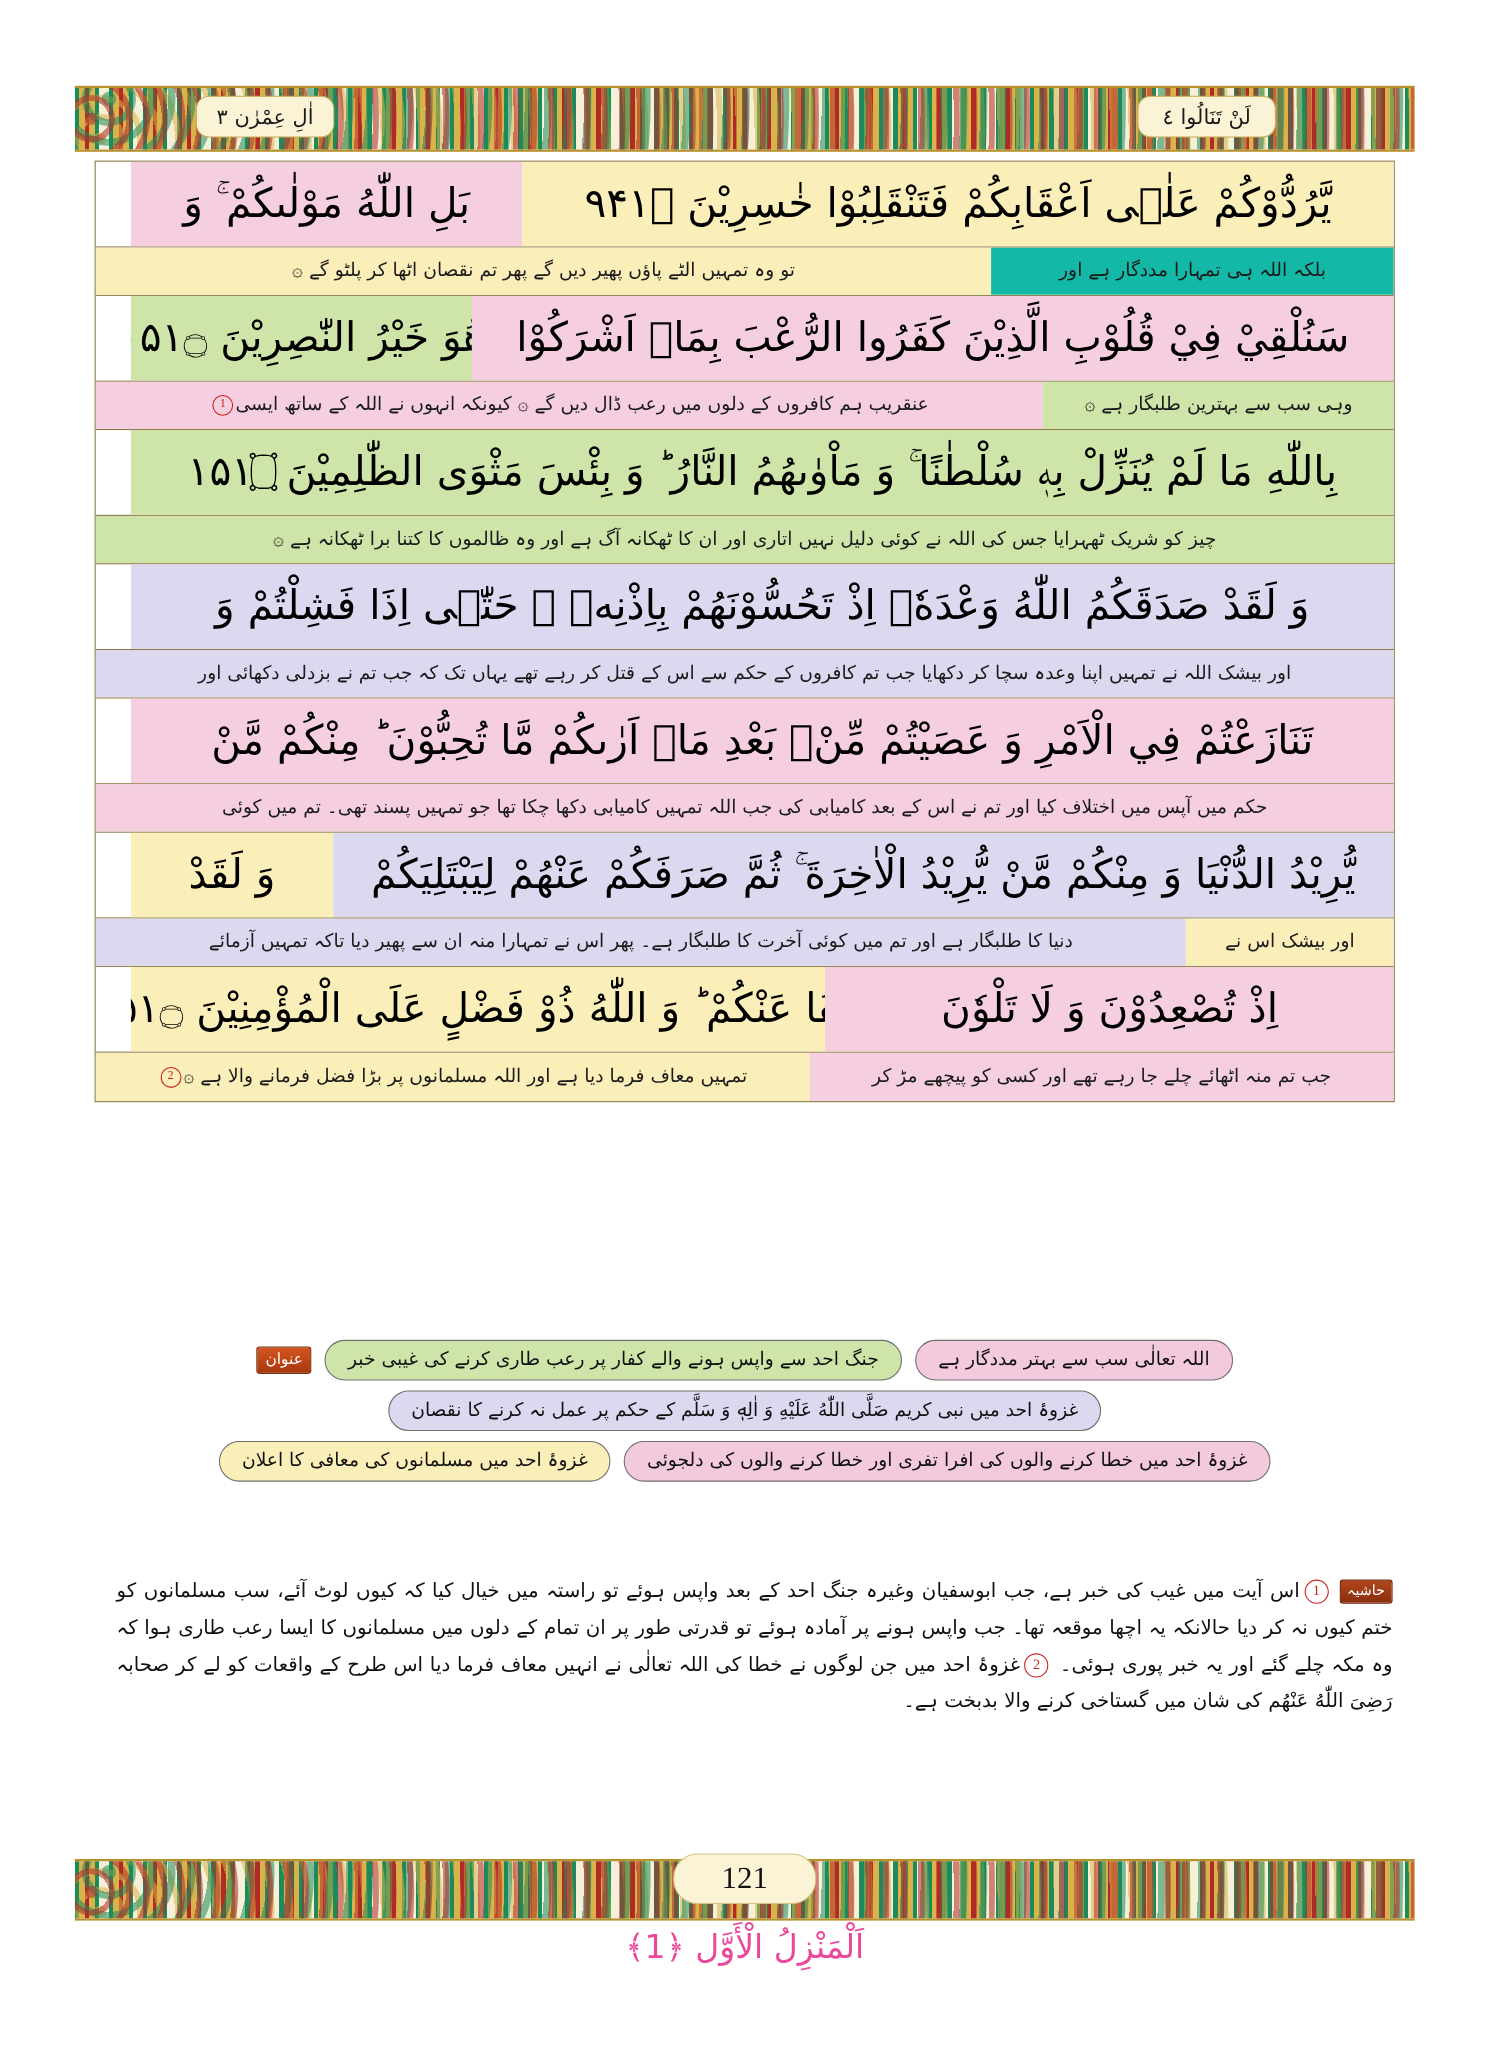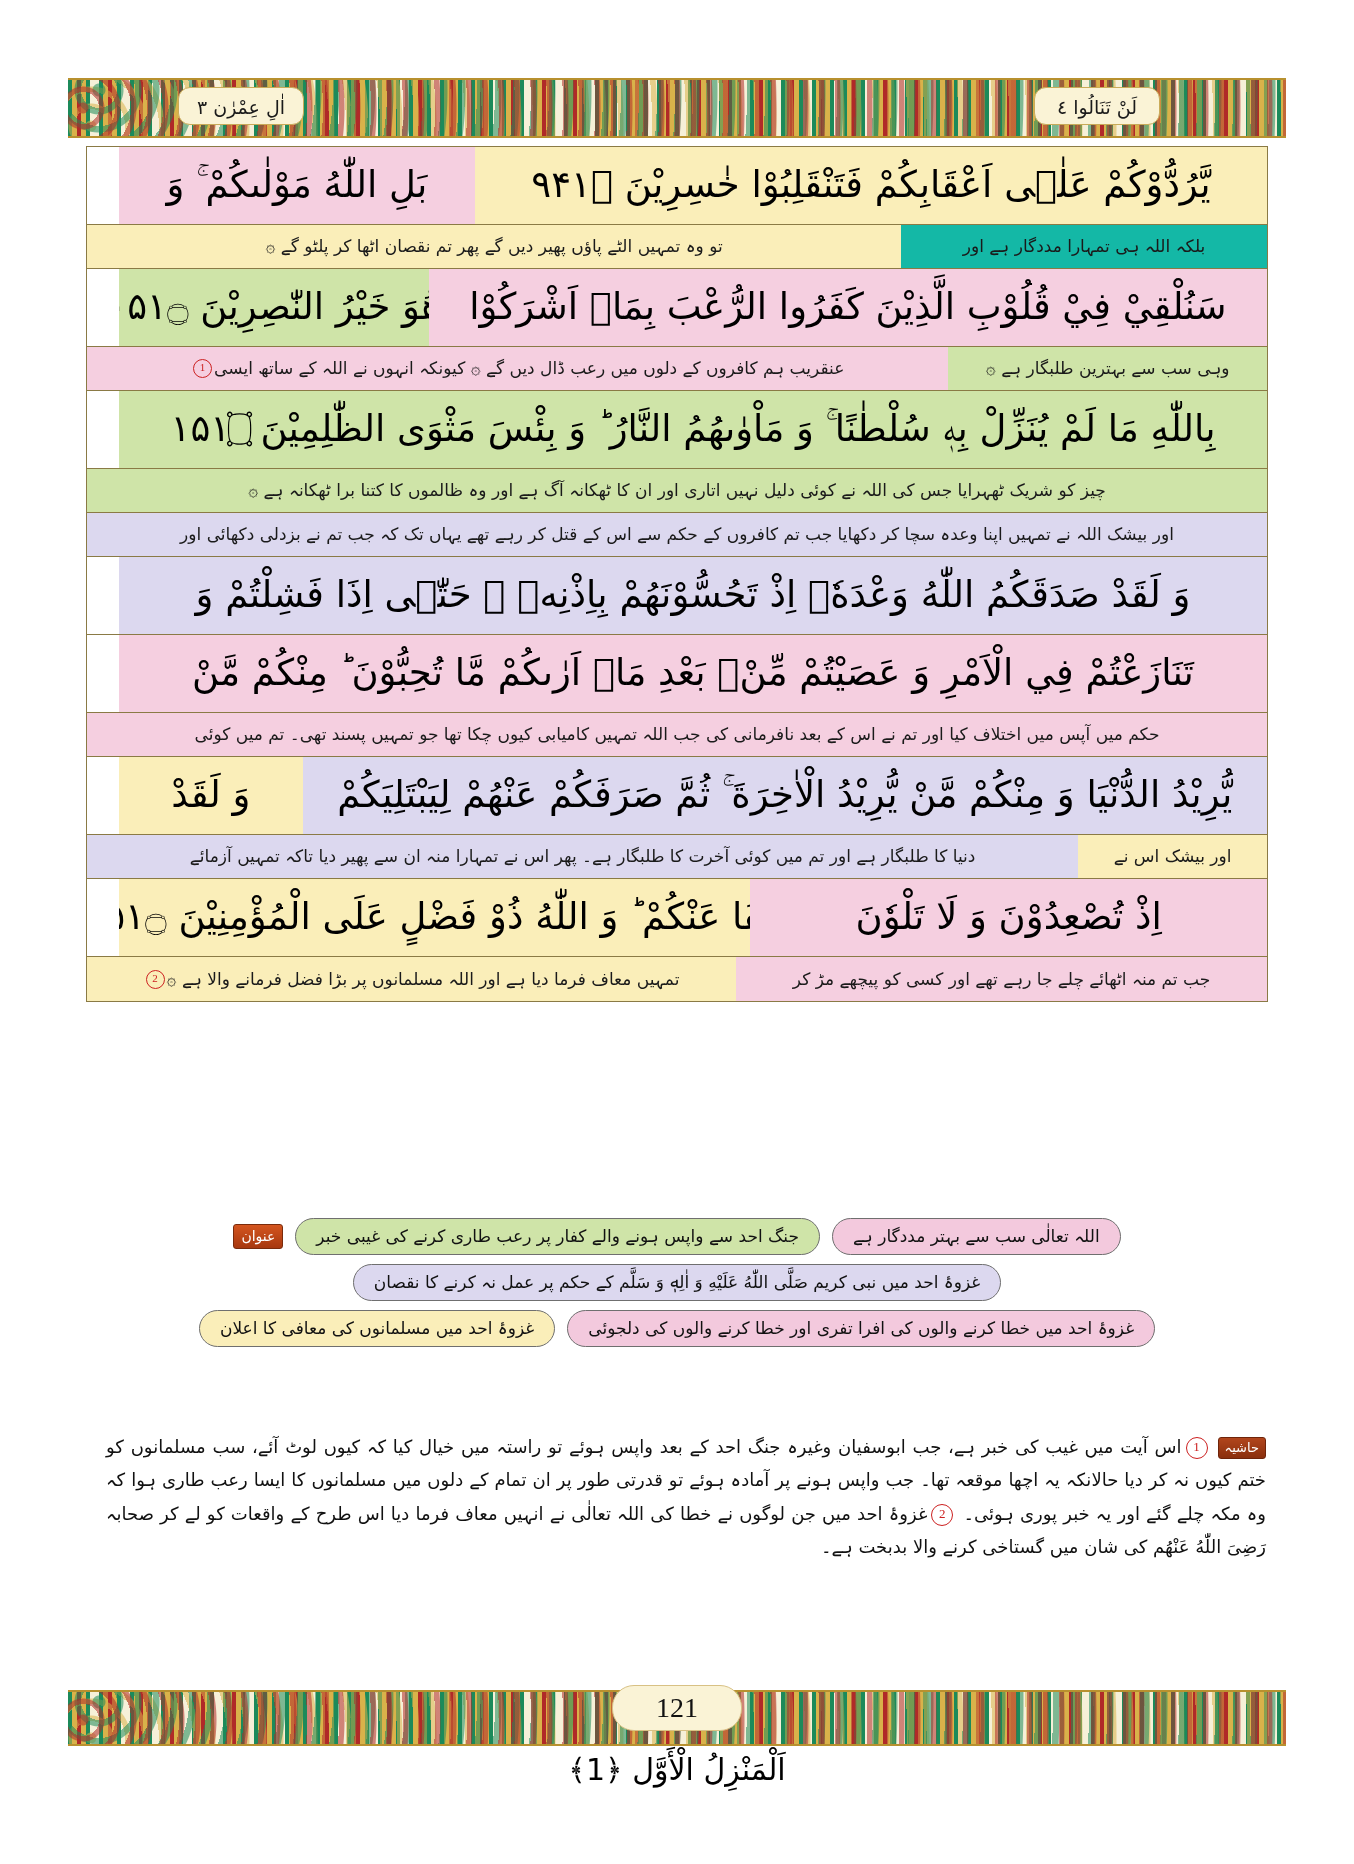--- a/index.html
+++ b/index.html
@@ -90,21 +90,21 @@
     font-family: "Liberation Serif", serif;
   }
 
   #manzil-line {
     position: absolute;
     left: 0;
     top: 1752px;
     width: 1354px;
     text-align: center;
     font-size: 30px;
-    color: #000000;
+    color: #ec4899;
     direction: rtl;
     font-family: "DejaVu Sans", sans-serif;
   }
 
   
   #text-block {
     position: absolute;
     left: 86px;
     top: 146px;
     width: 1182px;
@@ -289,34 +289,34 @@
         </div>
       </div>
       <div class="ayah-row arabic-row">
         <div class="seg" style="width: 100%; background: rgb(207, 228, 168);">بِاللّٰهِ مَا لَمْ يُنَزِّلْ بِهٖ سُلْطٰنًا ۚ وَ مَاْوٰىهُمُ النَّارُ ؕ وَ بِئْسَ مَثْوَى الظّٰلِمِيْنَ ۝۱۵۱</div>
       </div>
       <div class="ayah-row urdu-row">
         <div class="seg" style="width: 100%; background: rgb(207, 228, 168);">
           <span>چیز کو شریک ٹھہرایا جس کی اللہ نے کوئی دلیل نہیں اتاری اور ان کا ٹھکانہ آگ ہے اور وہ ظالموں کا کتنا برا ٹھکانہ ہے ۞</span>
         </div>
       </div>
+      <div class="ayah-row arabic-row">
+        <div class="seg" style="width: 100%; background: rgb(220, 216, 239);">وَ لَقَدْ صَدَقَكُمُ اللّٰهُ وَعْدَهٗۤ اِذْ تَحُسُّوْنَهُمْ بِاِذْنِهٖ ۚ حَتّٰۤى اِذَا فَشِلْتُمْ وَ</div>
+      </div>
       <div class="ayah-row urdu-row">
         <div class="seg" style="width: 100%; background: rgb(220, 216, 239);">
           <span>اور بیشک اللہ نے تمہیں اپنا وعدہ سچا کر دکھایا جب تم کافروں کے حکم سے اس کے قتل کر رہے تھے یہاں تک کہ جب تم نے بزدلی دکھائی اور</span>
         </div>
       </div>
       <div class="ayah-row arabic-row">
-        <div class="seg" style="width: 100%; background: rgb(220, 216, 239);">وَ لَقَدْ صَدَقَكُمُ اللّٰهُ وَعْدَهٗۤ اِذْ تَحُسُّوْنَهُمْ بِاِذْنِهٖ ۚ حَتّٰۤى اِذَا فَشِلْتُمْ وَ</div>
-      </div>
-      <div class="ayah-row arabic-row">
         <div class="seg" style="width: 100%; background: rgb(245, 207, 224);">تَنَازَعْتُمْ فِي الْاَمْرِ وَ عَصَيْتُمْ مِّنْۢ بَعْدِ مَاۤ اَرٰىكُمْ مَّا تُحِبُّوْنَ ؕ مِنْكُمْ مَّنْ</div>
       </div>
       <div class="ayah-row urdu-row">
         <div class="seg" style="width: 100%; background: rgb(245, 207, 224);">
-          <span>حکم میں آپس میں اختلاف کیا اور تم نے اس کے بعد نافرمانی کی جب اللہ تمہیں کامیابی کیوں چکا تھا جو تمہیں پسند تھی۔ تم میں کوئی</span>
+          <span>حکم میں آپس میں اختلاف کیا اور تم نے اس کے بعد کامیابی کی جب اللہ تمہیں کامیابی دکھا چکا تھا جو تمہیں پسند تھی۔ تم میں کوئی</span>
         </div>
       </div>
       <div class="ayah-row arabic-row">
         <div class="seg" style="width: 16%; background: rgb(250, 238, 185);">وَ لَقَدْ</div>
         <div class="seg" style="width: 84%; background: rgb(220, 216, 239);">يُّرِيْدُ الدُّنْيَا وَ مِنْكُمْ مَّنْ يُّرِيْدُ الْاٰخِرَةَ ۚ ثُمَّ صَرَفَكُمْ عَنْهُمْ لِيَبْتَلِيَكُمْ</div>
       </div>
       <div class="ayah-row urdu-row">
         <div class="seg" style="width: 84%; background: rgb(220, 216, 239);">
           <span>دنیا کا طلبگار ہے اور تم میں کوئی آخرت کا طلبگار ہے۔ پھر اس نے تمہارا منہ ان سے پھیر دیا تاکہ تمہیں آزمائے</span>
         </div>

